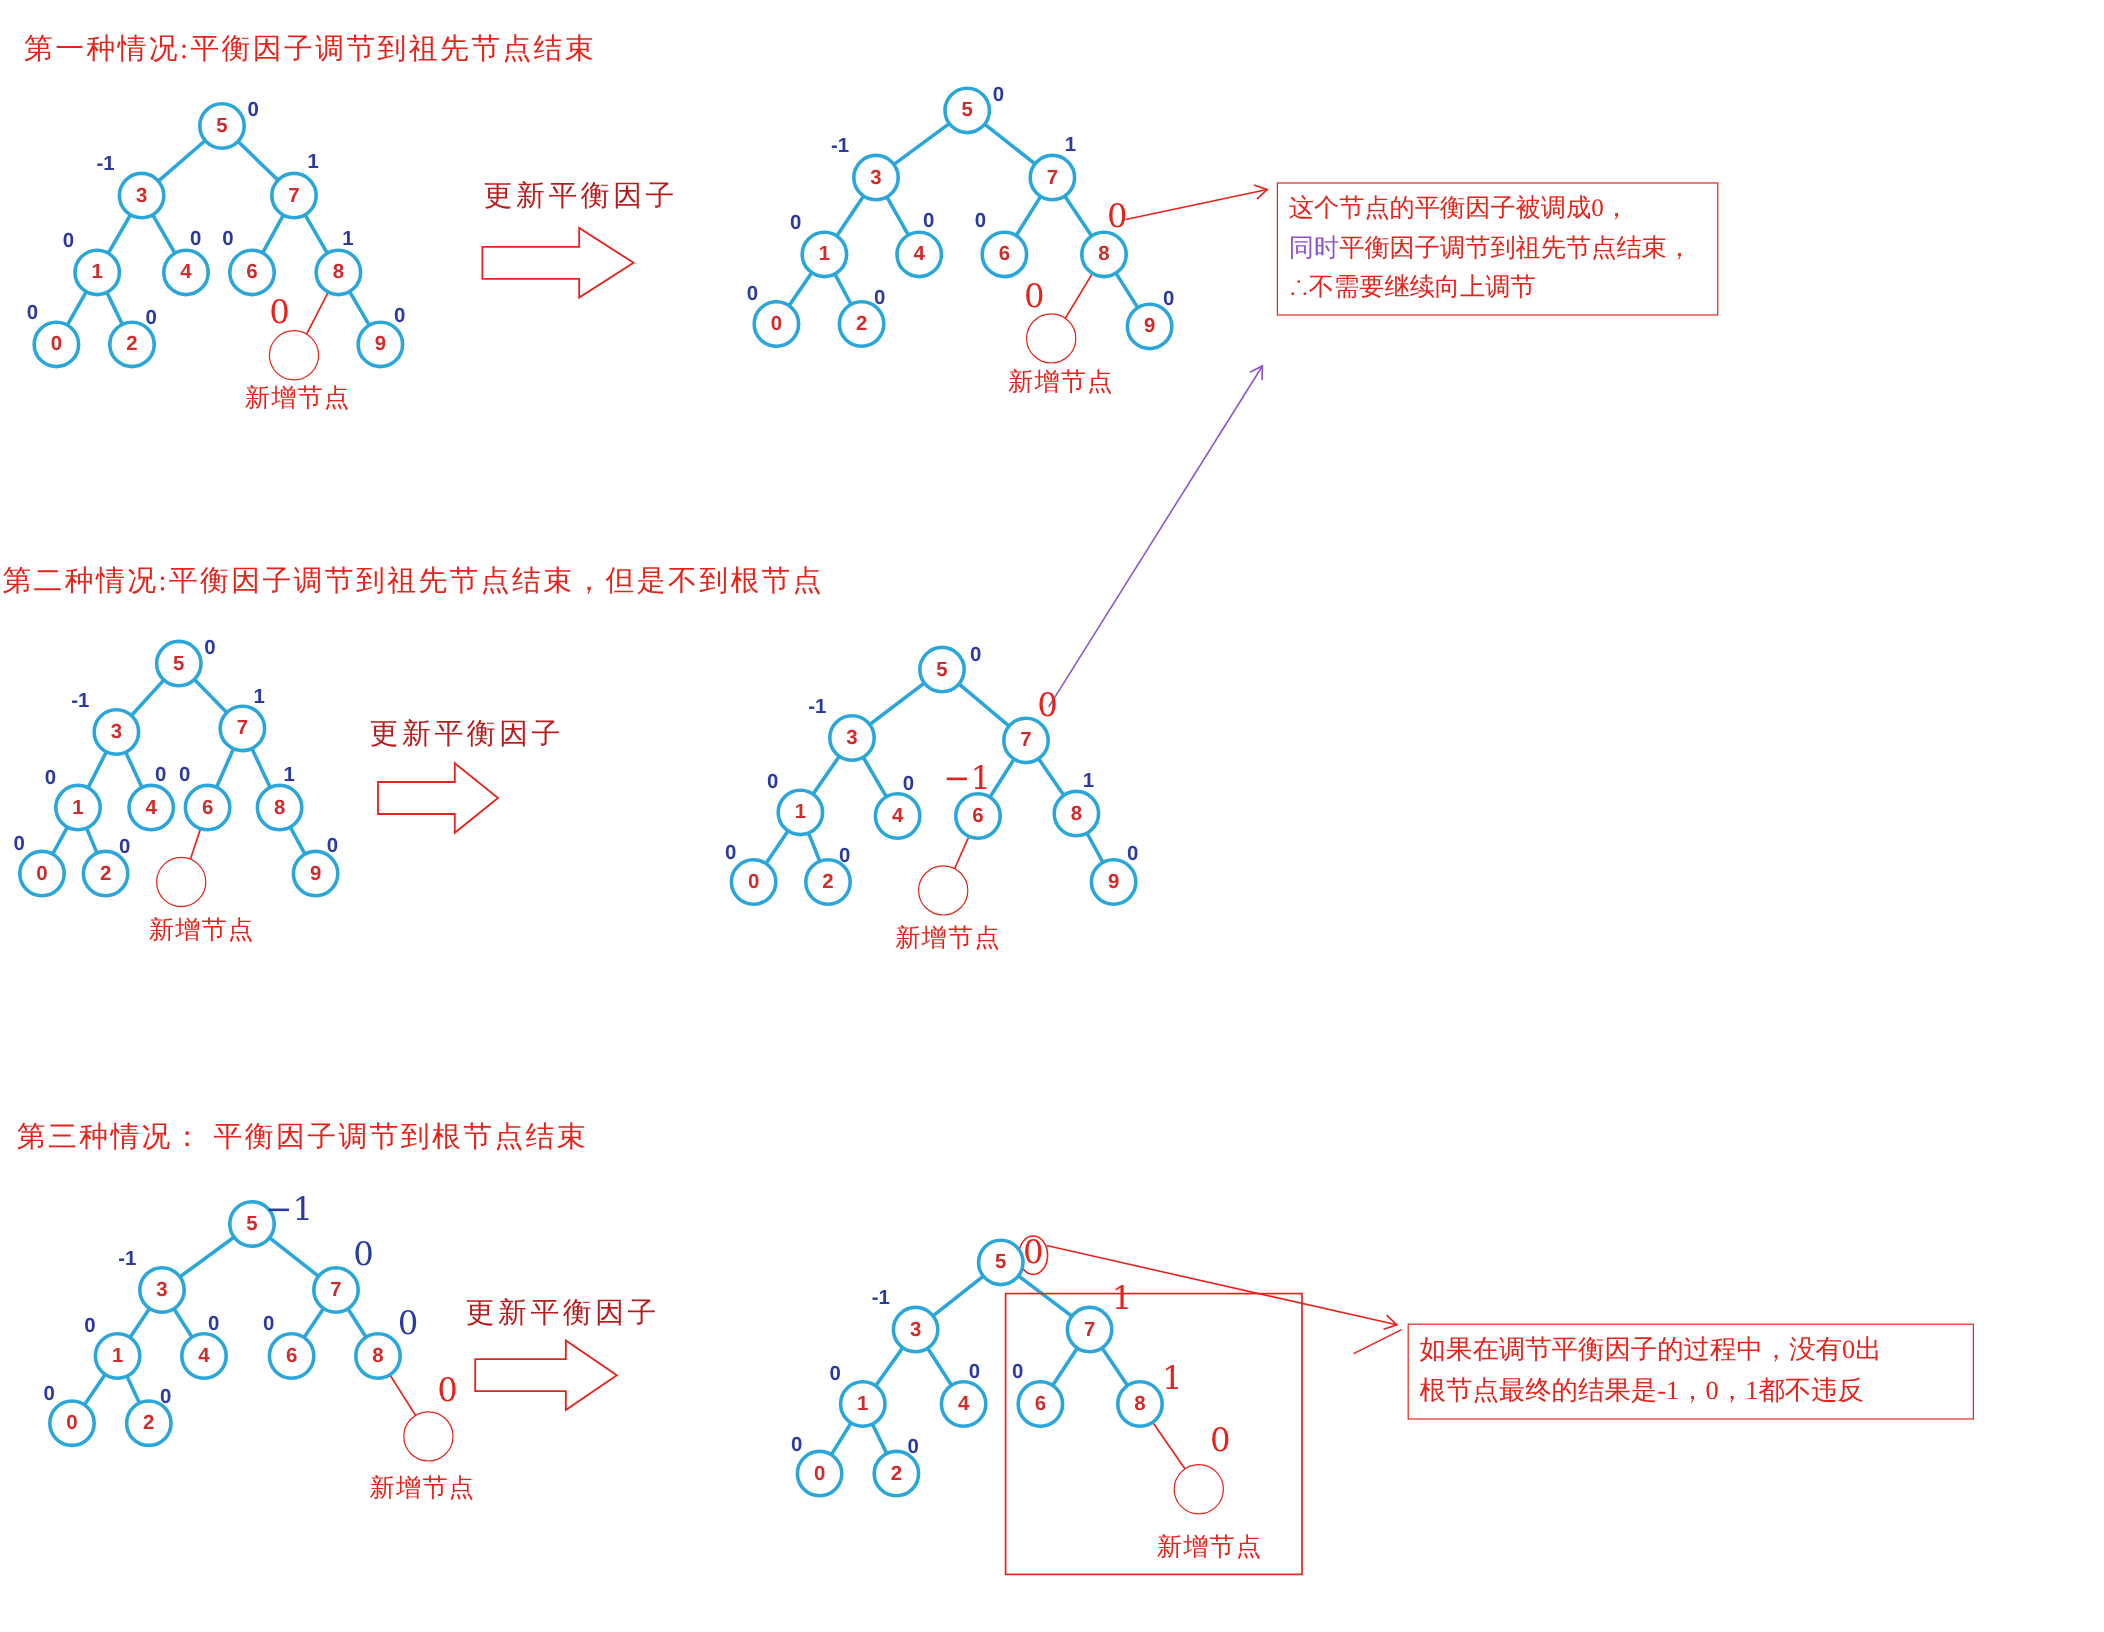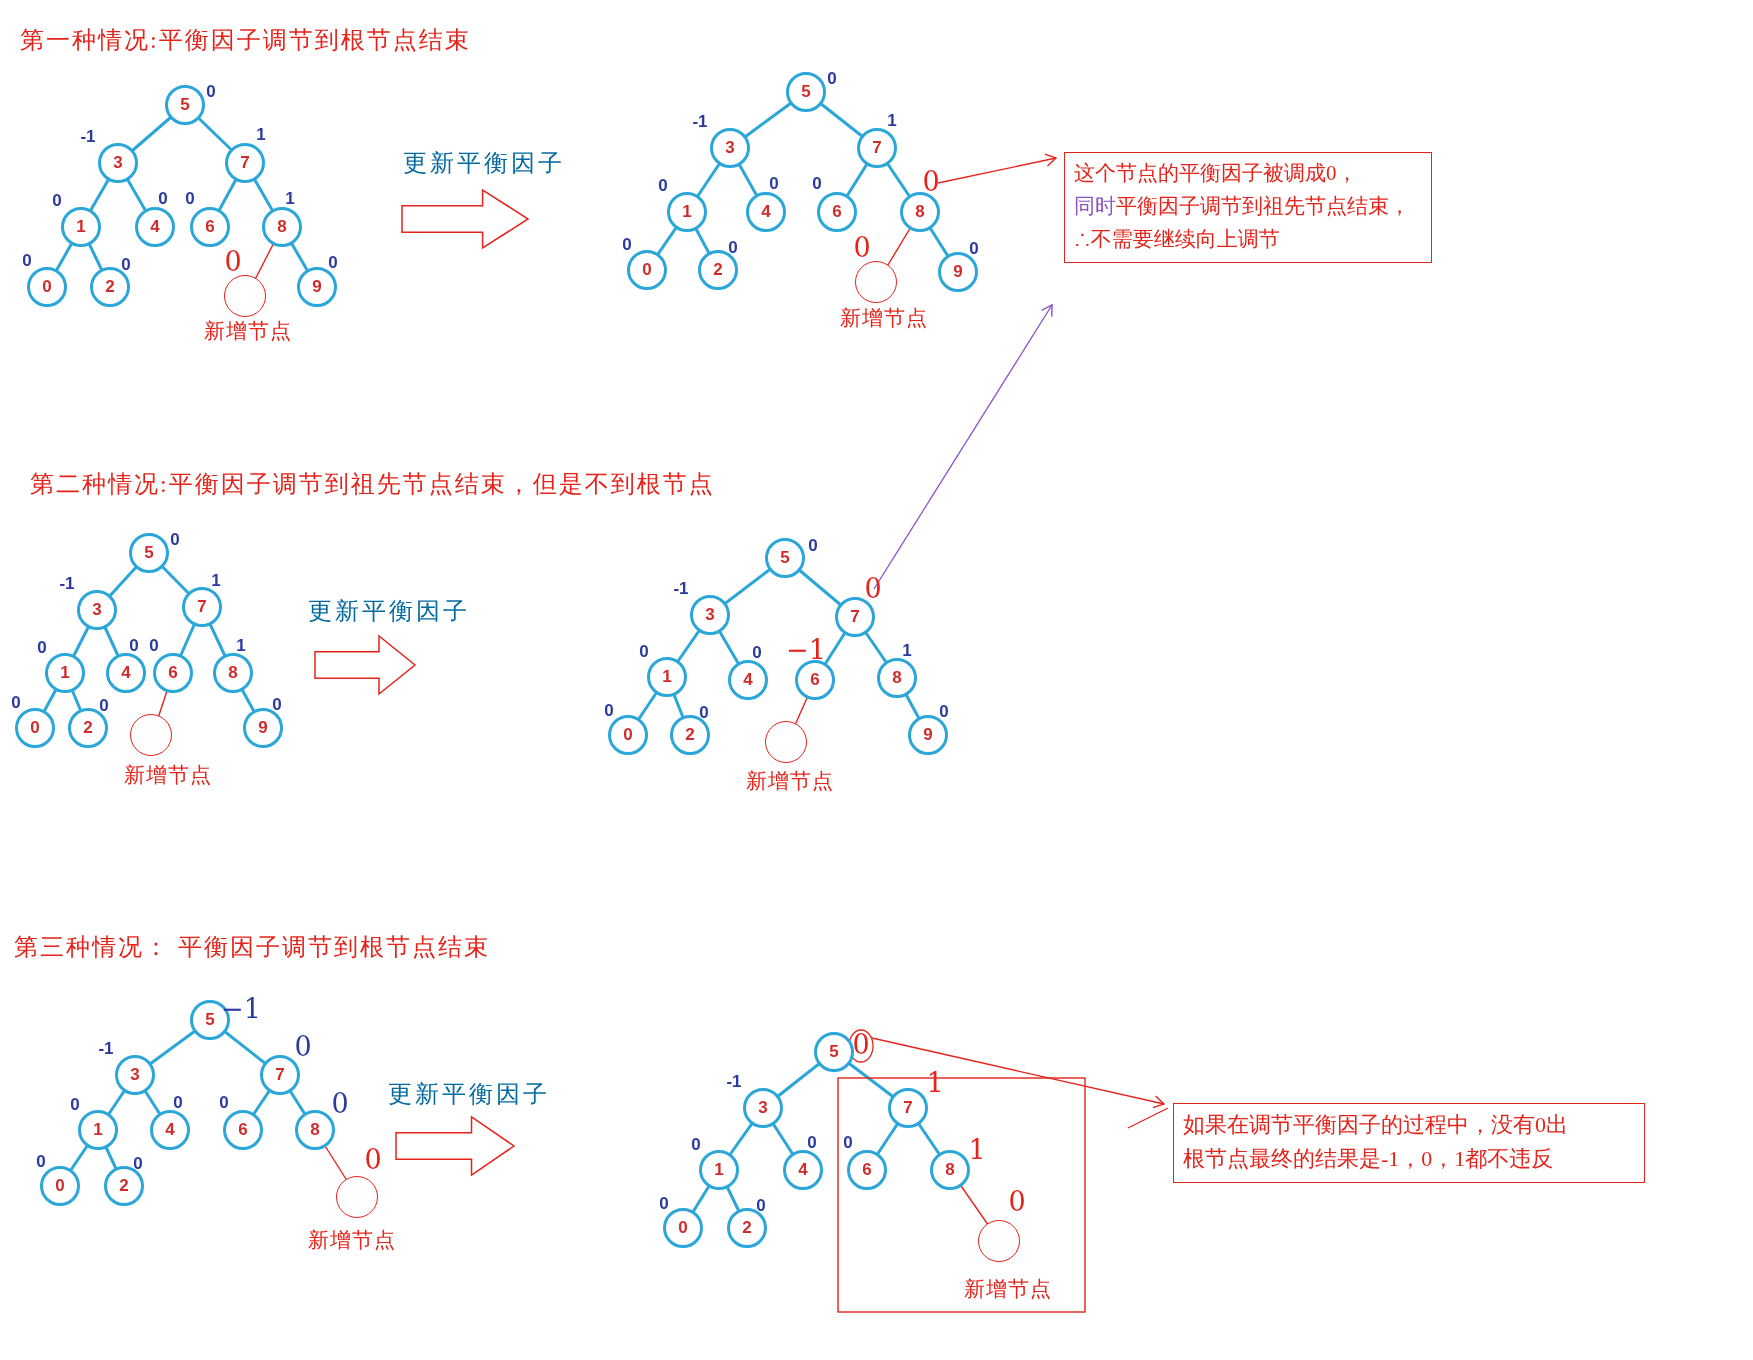--- a/index.html
+++ b/index.html
@@ -2,23 +2,23 @@
 <html><head>
 <meta charset="utf-8">
 <style>
   html,body{margin:0;padding:0;background:#fff;}
   #stage{position:relative;width:1753px;height:1360px;background:#ffffff;overflow:hidden;
          font-family:"Liberation Serif",serif;}
   #lines{position:absolute;left:0;top:0;z-index:1;}
   .case-heading{position:absolute;color:#e5231b;font:24px "Liberation Serif",serif;
                 letter-spacing:2px;white-space:nowrap;z-index:2;}
   #h1{left:20px;top:24px;}
-  #h2{left:30px;top:468px;font-family:Liberation Serif, serif;}
+  #h2{left:2px;top:468px;font-family:Liberation Serif, serif;}
   #h3{left:14px;top:931px;}
-  .update-label{position:absolute;color:#0369a1;font:24px "Liberation Serif",serif;
+  .update-label{position:absolute;color:#b91c1c;font:24px "Liberation Serif",serif;
                 letter-spacing:3px;white-space:nowrap;z-index:2;}
   #u1{left:403px;top:147px;}
   #u2{left:308px;top:595px;}
   #u3{left:388px;top:1078px;}
   .node{position:absolute;width:34px;height:34px;border:3px solid #2ba6d9;border-radius:50%;
         background:#fff;color:#d02c2c;font:bold 17px "Liberation Sans",sans-serif;
         display:flex;align-items:center;justify-content:center;z-index:2;}
   .bf{position:absolute;transform:translate(-50%,-50%);white-space:nowrap;z-index:2;}
   .bf.navy{color:#2b3a9e;font:bold 17px "Liberation Sans",sans-serif;}
   .bf.navyserif{color:#2b3a9e;font:27px "DejaVu Serif",serif;}
@@ -109,21 +109,21 @@
       <polygon points="315,651.66 379,651.66 379,636 415,665 379,694 379,678.34 315,678.34" fill="none" stroke="#e5231b" stroke-width="1.5"></polygon>
       <polygon points="396,1132.66 471.52,1132.66 471.52,1117 514,1146 471.52,1175 471.52,1159.34 396,1159.34" fill="none" stroke="#e5231b" stroke-width="1.5"></polygon>
       <line x1="938" y1="183" x2="1056" y2="158" stroke="#e5231b" stroke-width="1.3" marker-end="url(#arr-red)"></line>
       <line x1="872" y1="1038" x2="1164" y2="1104" stroke="#e5231b" stroke-width="1.3" marker-end="url(#arr-red)"></line>
       <line x1="1128" y1="1128" x2="1168" y2="1108" stroke="#e5231b" stroke-width="1.3"></line>
       <line x1="874" y1="589" x2="1052" y2="305" stroke="#8c52c8" stroke-width="1.3" marker-end="url(#arr-purple)"></line>
       <rect x="838" y="1078" width="247" height="234" fill="none" stroke="#e5231b" stroke-width="1.4"></rect>
       <ellipse cx="861" cy="1046" rx="12" ry="16" fill="none" stroke="#e5231b" stroke-width="1.3"></ellipse>
     </svg>
 
-  <div class="case-heading" id="h1">第一种情况:平衡因子调节到根节点结束</div>
+  <div class="case-heading" id="h1">第一种情况:平衡因子调节到祖先节点结束</div>
   <div class="case-heading" id="h2">第二种情况:平衡因子调节到祖先节点结束，但是不到根节点</div>
   <div class="case-heading" id="h3">第三种情况： 平衡因子调节到根节点结束</div>
 
   <div class="update-label" id="u1">更新平衡因子</div>
   <div class="update-label" id="u2">更新平衡因子</div>
   <div class="update-label" id="u3">更新平衡因子</div>
 
   <div class="anno-box" id="box1">
       <div><span>这个节点的平衡因子被调成0，</span></div>
       <div><span style="color: rgb(140, 82, 200);">同时</span><span>平衡因子调节到祖先节点结束，</span></div>

